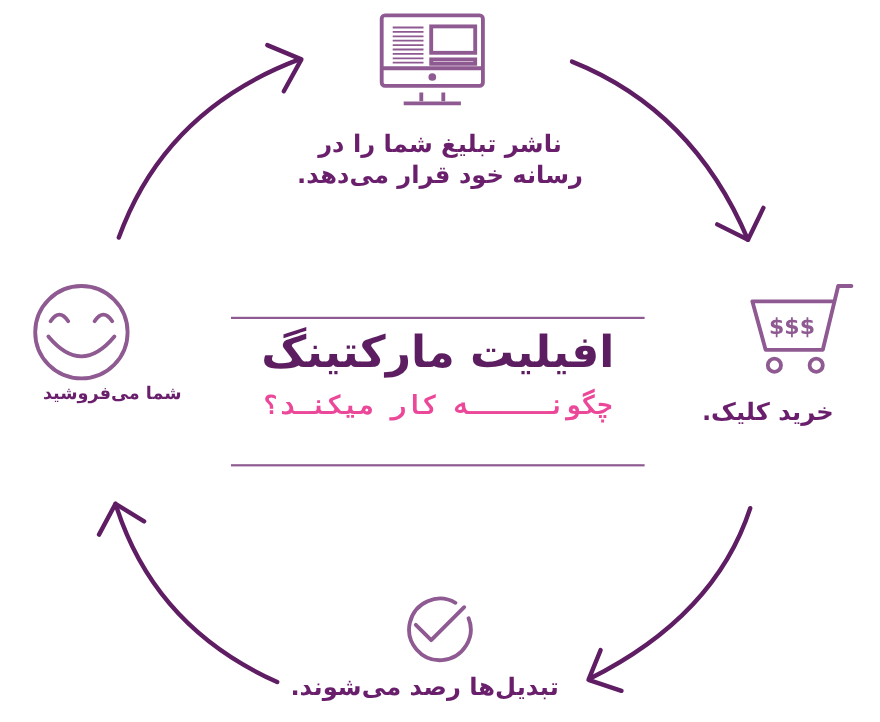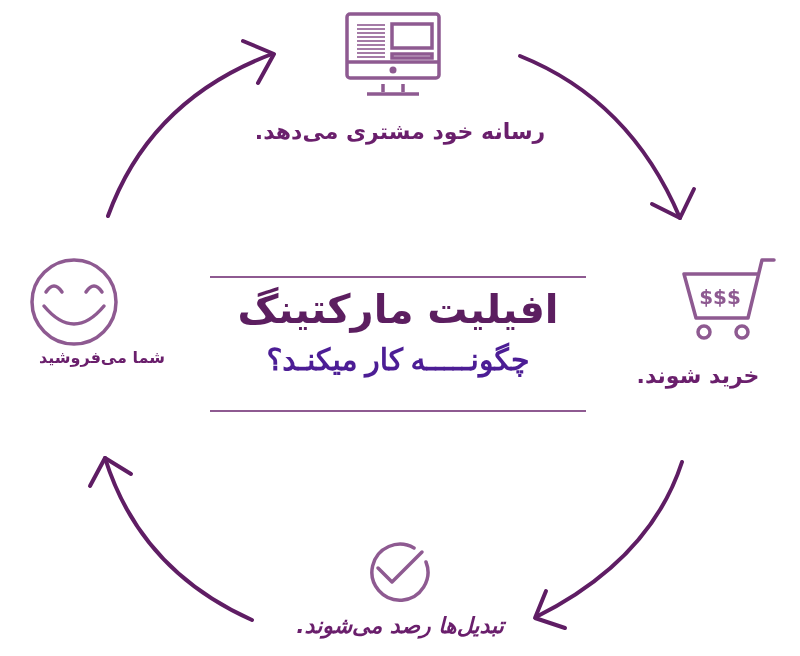--- a/index.html
+++ b/index.html
@@ -2,28 +2,28 @@
 <html><head>
 <meta charset="utf-8">
 <style>
   html, body { margin: 0; padding: 0; background: #ffffff; }
   body { width: 800px; height: 656px; position: relative; overflow: hidden;
          font-family: "DejaVu Sans", sans-serif; }
   .abs { position: absolute; }
   svg.arrows { position: absolute; left: 0; top: 0; }
   .label { position: absolute; direction: rtl; color: #6a1f6c; font-weight: bold;
            font-family: "DejaVu Sans", sans-serif; text-align: center; line-height: 1.25; }
-  .title-box { position: absolute; left: 210px; top: 276px; width: 376px; height: 98px; }
+  .title-box { position: absolute; left: 210px; top: 288px; width: 376px; height: 98px; }
   .rule { position: absolute; left: 0; width: 376px; height: 2px; background: #8e5a91; }
   .title-main { position: absolute; left: 0; right: 0; top: 10px; direction: rtl; text-align: center;
                 color: #5c1e60; font-weight: bold; font-size: 40px; letter-spacing: 4px;
                 font-family: "DejaVu Sans", sans-serif; }
   .title-sub { position: absolute; left: 0; right: 0; top: 66px; direction: rtl; text-align: center;
-               color: #4c1d95; font-weight: bold; font-size: 30px; letter-spacing: 2px;
-               font-family: Liberation Serif, serif; }
+               color: #ec4899; font-weight: bold; font-size: 24px; letter-spacing: 2px;
+               font-family: Liberation Mono, monospace; }
 </style>
 </head>
 <body>
 
 <svg class="arrows" width="800" height="656" viewBox="0 0 800 656">
   <g fill="none" stroke="#5f1d64" stroke-width="4" stroke-linecap="round" stroke-linejoin="round">
 
     <path d="M108 216 Q150 100 272 54"></path>
     <path d="M243 41 L274 54 L258 83"></path>
 
@@ -55,42 +55,43 @@
       <line x1="14" y1="27" x2="42" y2="27"></line>
     <line x1="14" y1="31" x2="42" y2="31"></line>
       <line x1="14" y1="35" x2="42" y2="35"></line>
     <line x1="14" y1="39" x2="42" y2="39"></line>
       <line x1="14" y1="43" x2="42" y2="43"></line>
     <line x1="14" y1="47" x2="42" y2="47"></line>
   </g>
   <circle cx="50" cy="60" r="3.5" fill="#8e5a91"></circle>
 </svg>
 <div class="label" style="left:230px;top:118px;width:340px;font-size:22px;">
-  <div>رسانه خود مشتری می‌دهد.</div>
+  <div>ناشر تبلیغ شما را در</div>
+  <div>رسانه خود قرار می‌دهد.</div>
 </div>
 
 <svg class="abs" style="left:670px;top:256px" width="110" height="90" viewBox="0 0 110 90">
   <g fill="none" stroke="#8e5a91" stroke-width="3.5" stroke-linejoin="round" stroke-linecap="round">
     <path d="M104 4 L92 4 L78 62 L26 62 L14 18 L88 18"></path>
     <circle cx="34" cy="76" r="6"></circle>
     <circle cx="72" cy="76" r="6"></circle>
   </g>
   <text x="50" y="48" text-anchor="middle" fill="#8e5a91" font-size="20" font-weight="bold" font-family="DejaVu Sans, sans-serif">$$$</text>
 </svg>
 <div class="label" style="left:618px;top:362px;width:160px;font-size:22px;">
-  <div>خرید شوند.</div>
+  <div>خرید کلیک.</div>
 </div>
 
 <svg class="abs" style="left:360px;top:540px" width="76" height="64" viewBox="0 0 76 64">
   <g fill="none" stroke="#8e5a91" stroke-width="3.5" stroke-linecap="round" stroke-linejoin="round">
     <path d="M66 22 A28 28 0 1 1 54 8"></path>
     <path d="M18 28 L32 42 L62 12"></path>
   </g>
 </svg>
-<div class="label" style="left:240px;top:612px;width:320px;font-size:22px;font-style:italic;">
+<div class="label" style="left:226px;top:612px;width:320px;font-size:22px;">
   <div>تبدیل‌ها رصد می‌شوند.</div>
 </div>
 
 <svg class="abs" style="left:28px;top:256px" width="92" height="92" viewBox="0 0 92 92">
   <g fill="none" stroke="#8e5a91" stroke-width="3.5" stroke-linecap="round">
     <circle cx="46" cy="46" r="42"></circle>
     <path d="M18 36 Q26 24 34 36"></path>
     <path d="M58 36 Q66 24 74 36"></path>
     <path d="M16 50 Q46 86 76 50"></path>
   </g>

